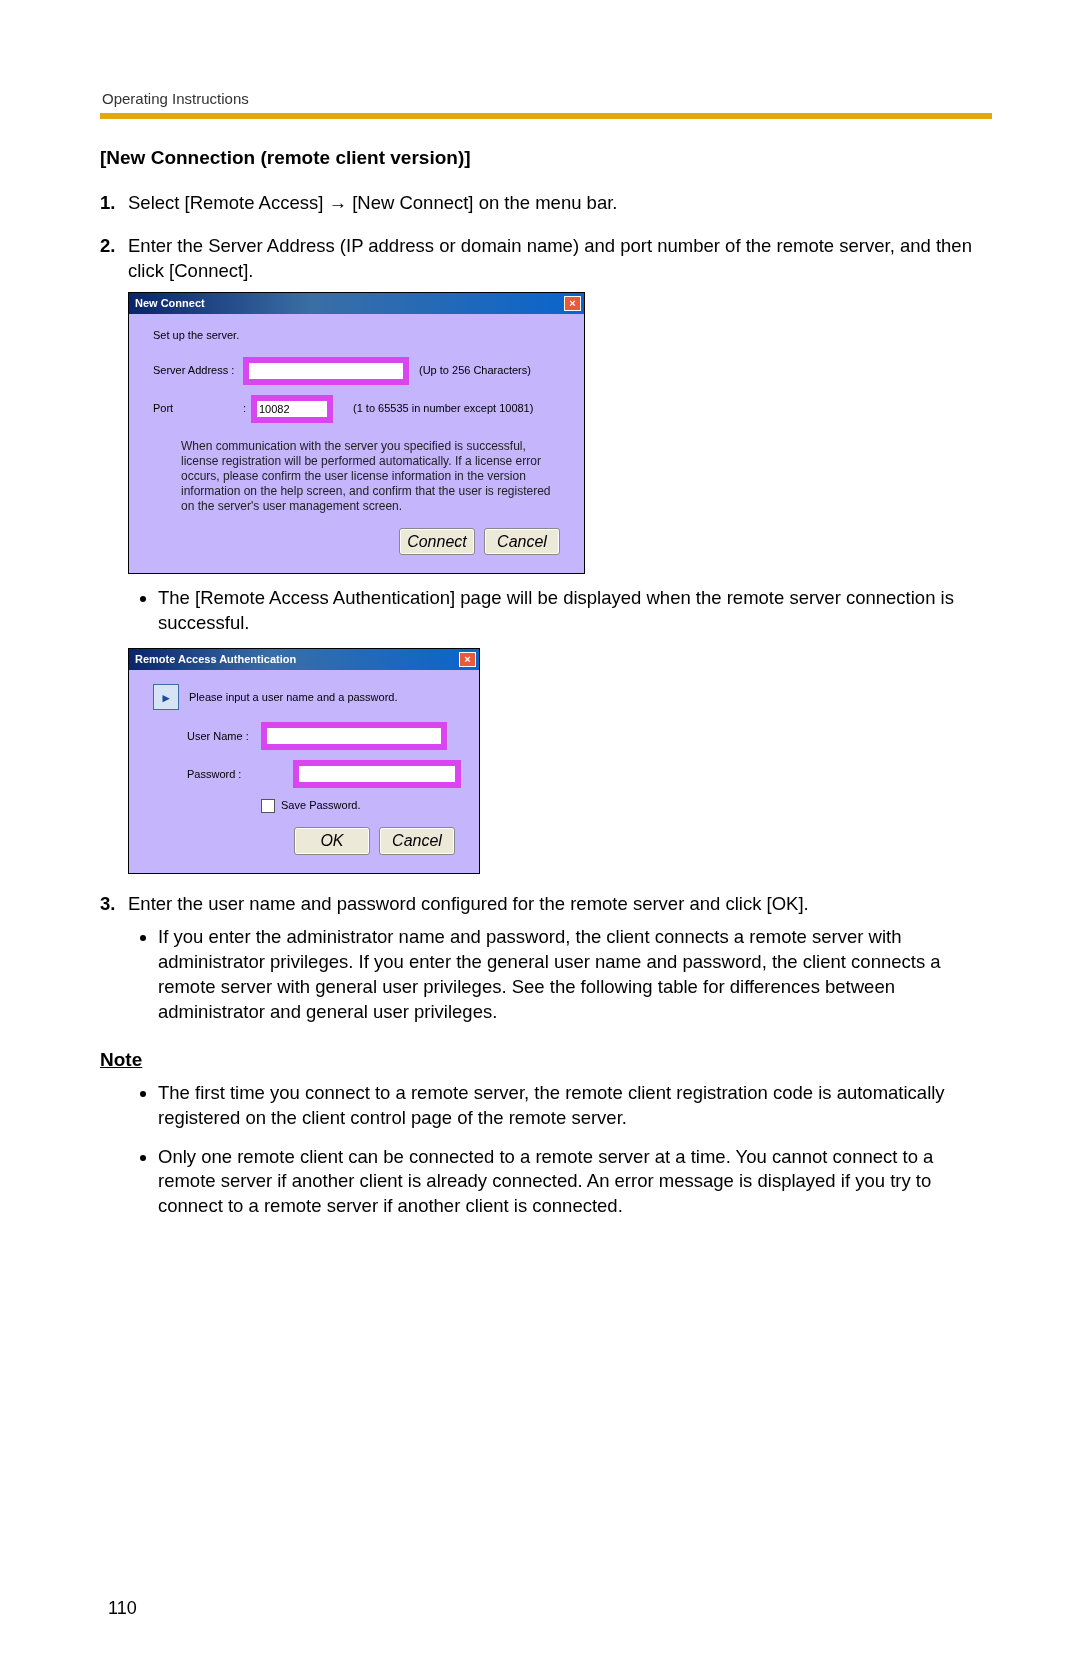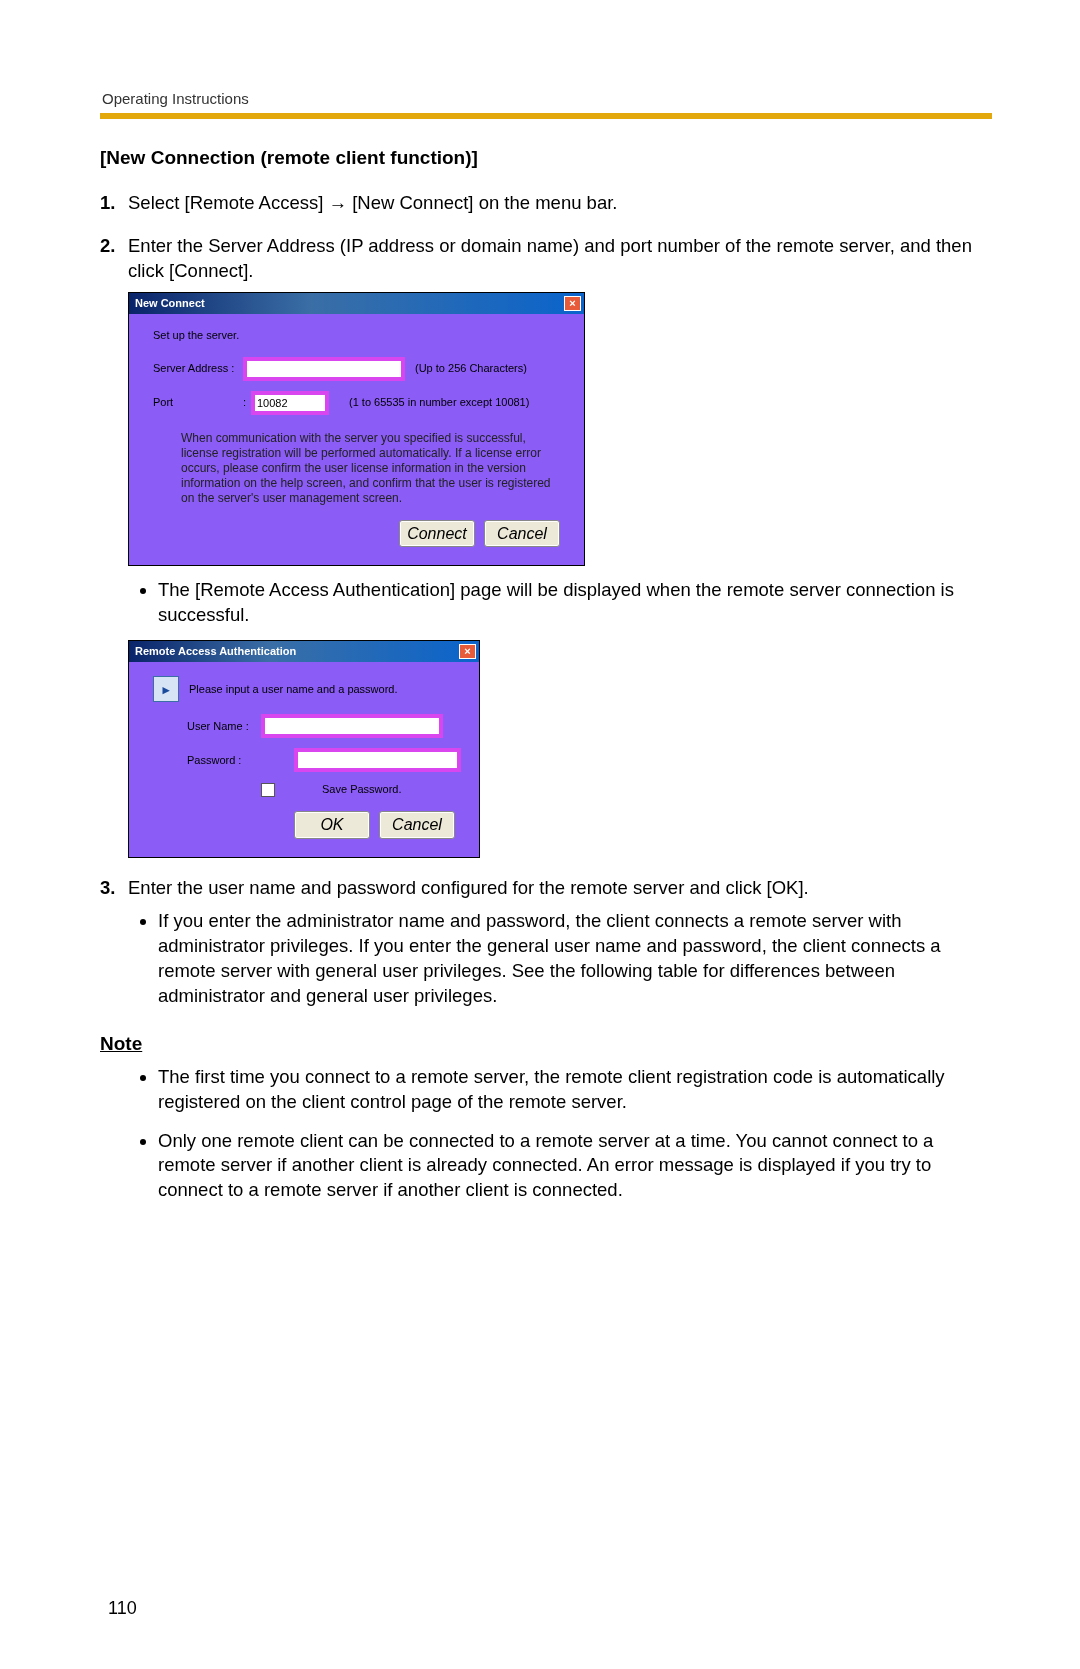--- a/index.html
+++ b/index.html
@@ -75,21 +75,21 @@
   }
   .pagenum {
     position: absolute;
     bottom: 50px;
     left: 108px;
     font-size: 18px;
   }
   
   .dialog {
     border: 1px solid #000;
-    background: #8b5cf6;
+    background: #c4b5fd;
     font-family: Tahoma, Arial, sans-serif;
     margin: 8px 0 12px 0;
   }
   .d1 { width: 455px; font-size: 11px; }
   .d2 { width: 350px; font-size: 11px; }
   .titlebar {
     background: linear-gradient(to right,#0a246a,#3a6ea5 40%,#0a64cc);
     color: #fff;
     font-size: 11px;
     font-weight: bold;
@@ -103,21 +103,21 @@
     background: #e85b3a;
     border: 1px solid #fff;
     display:flex;align-items:center;justify-content:center;
     color:#fff;font-size:11px;line-height:1;font-weight:bold;
     box-sizing:border-box;
   }
   .dialog-body { padding: 14px 18px 10px 24px; color:#000; }
   .row { display:flex; align-items:center; margin-bottom:10px; font-size:11px; }
   .row .lbl { width:90px; }
   .row input[type=text], .row input[type=password] {
-    border:4px solid #d946ef;
+    border:6px solid #d946ef;
     background:#fff;
     height:16px;
     padding:0 2px;
     font-size:11px;
   }
   .helpbox {
     margin:16px 0 10px 28px;
     font-size:12px;
     line-height:1.25;
     color:#222;
@@ -147,21 +147,21 @@
   .arrow { font-weight:bold; }
   .chk { width:12px;height:12px;border:1px solid #555;display:inline-block;vertical-align:middle;background:#fff; }
 </style>
 </head>
 <body>
 
 <div class="page">
   <div class="header-text">Operating Instructions</div>
   <div class="header-rule"></div>
 
-  <div class="section-title">[New Connection (remote client function)]</div>
+  <div class="section-title">[New Connection (remote client version)]</div>
 
   <ol class="main-list">
     <li>
       <span class="num">1.</span>
       <span>Select [Remote Access]</span>
       <span class="arrow">→</span>
       <span>[New Connect] on the menu bar.</span>
     </li>
 
     <li>
@@ -211,21 +211,21 @@
             <span>Please input a user name and a password.</span>
           </div>
           <div class="row" style="margin-left:34px;">
             <span class="lbl">User Name  :</span>
             <input type="text" style="width: 170px;">
           </div>
           <div class="row" style="margin-left:34px;gap:40px;">
             <span class="lbl">Password   :</span>
             <input type="password" style="width: 170px;">
           </div>
-          <div class="row" style="margin-left:108px;gap:41px;">
+          <div class="row" style="margin-left:108px;">
             <span class="chk"></span>
             <span style="margin-left:6px;">Save Password.</span>
           </div>
           <div class="btnrow">
             <span class="winbtn">OK</span>
             <span class="winbtn">Cancel</span>
           </div>
         </div>
       </div>
     </li>

